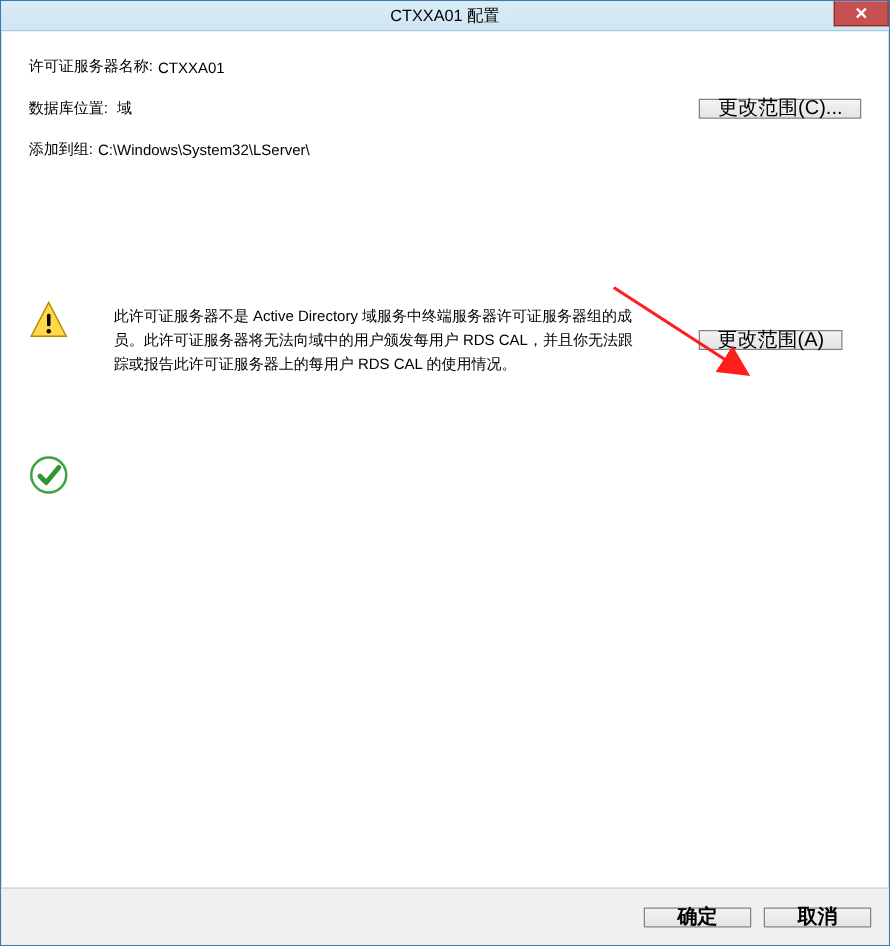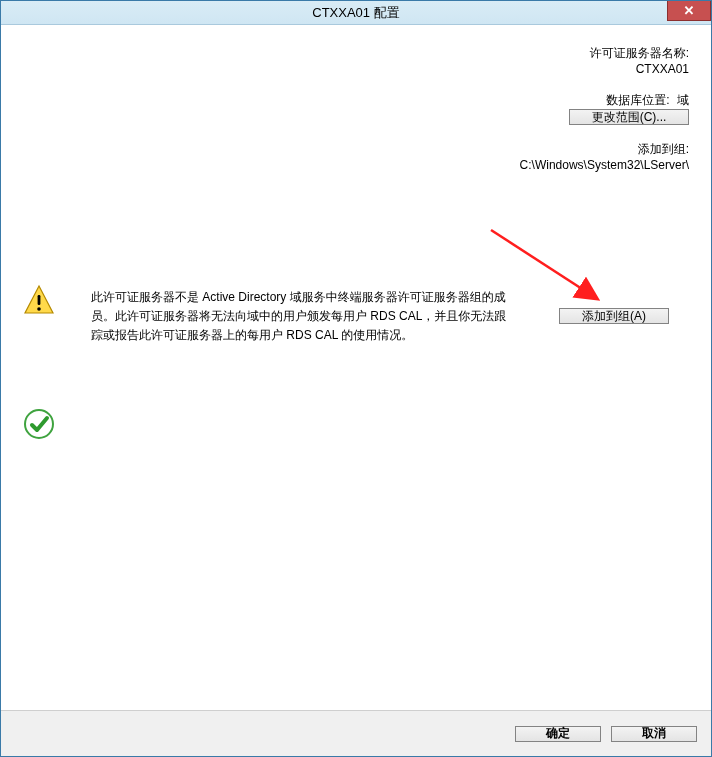--- a/index.html
+++ b/index.html
@@ -43,31 +43,30 @@
     font-weight: bold;
   }
   .content {
     flex: 1;
     padding: 20px 22px 10px 22px;
     position: relative;
     overflow: hidden;
   }
   .row {
     display: flex;
-    align-items: flex-end;
+    align-items: center;
     margin-bottom: 16px;
     color: #000;
-    flex-direction: column;
   }
   .row .label { white-space: nowrap; }
   .row .value { margin-left: 4px; }
   .btn {
     border: 1px solid #838383;
     background: linear-gradient(#f3f3f3,#e4e4e4);
-    font-size: 12px;
+    font-size: 16px;
     height: 16px;
     padding: 0 14px;
     min-width: 100px;
     display: inline-flex;
     align-items: center;
     justify-content: center;
     color: #000;
     cursor: default;
   }
   .section {
@@ -151,21 +150,21 @@
       <div class="icon">
         <svg width="32" height="32" viewBox="0 0 32 32">
           <polygon points="16,2 30,29 2,29" fill="#ffd94a" stroke="#b58a00" stroke-width="1.2"></polygon>
           <rect x="14.6" y="11" width="2.8" height="10" rx="1.2" fill="#000"></rect>
           <circle cx="16" cy="25" r="1.8" fill="#000"></circle>
         </svg>
       </div>
       <div class="text warn-text">此许可证服务器不是 Active Directory 域服务中终端服务器许可证服务器组的成员。此许可证服务器将无法向域中的用户颁发每用户 RDS CAL，并且你无法跟踪或报告此许可证服务器上的每用户 RDS CAL 的使用情况。</div>
       <div class="action">
         <div class="btn" style="min-width:110px;">
-          <span>添加到组(A)</span>
+          <span>更改范围(A)</span>
         </div>
       </div>
     </div>
 
     <div class="section" style="margin-top:60px;">
       <div class="icon">
         <svg width="32" height="32" viewBox="0 0 32 32">
           <circle cx="16" cy="16" r="14" fill="#fff" stroke="#3fa33f" stroke-width="2"></circle>
           <polyline points="9,17 14,22 24,10" fill="none" stroke="#2e9a2e" stroke-width="4" stroke-linecap="round" stroke-linejoin="round"></polyline>
         </svg>

